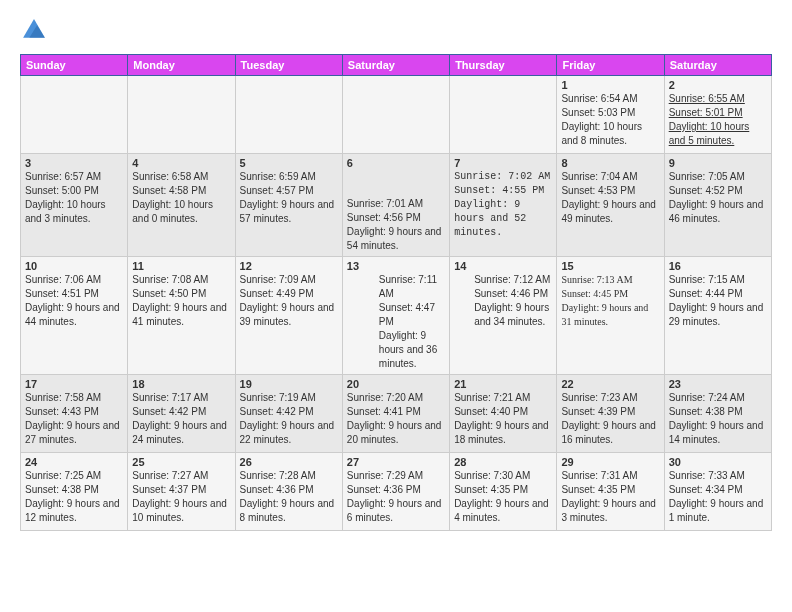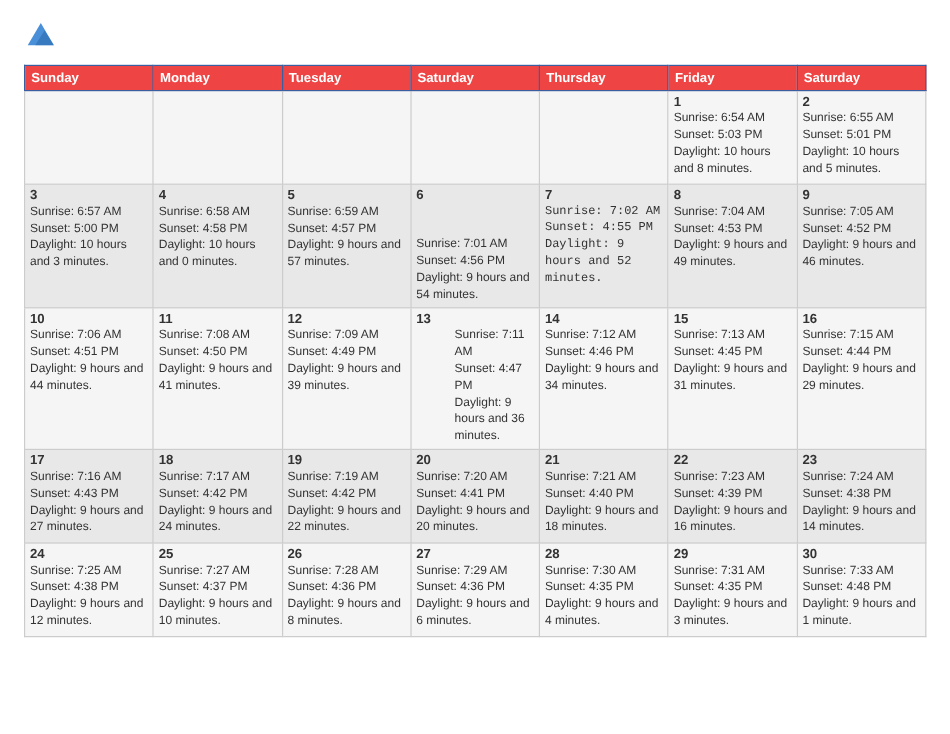--- a/index.html
+++ b/index.html
@@ -50,21 +50,21 @@
     .subtitle {
       font-size: 14px;
       color: #555;
     }
     table {
       width: 100%;
       border-collapse: collapse;
       table-layout: fixed;
     }
     thead tr th {
-      background-color: #ef4444;
+      background-color: #d946ef;
       color: #fff;
       font-size: 11px;
       font-weight: bold;
       padding: 4px 5px;
       text-align: left;
       border: 1px solid #3a5fa0;
     }
     tbody tr td {
       vertical-align: top;
       font-size: 9.5px;
@@ -132,21 +132,21 @@
           <td></td>
           <td></td>
           <td>
             <span class="day-num">1</span>
             <div class="day-info" style="white-space: pre-line;">Sunrise: 6:54 AM
 Sunset: 5:03 PM
 Daylight: 10 hours and 8 minutes.</div>
           </td>
           <td>
             <span class="day-num">2</span>
-            <div class="day-info" style="white-space: pre-line;">Sunrise: 6:55 AM
+            <div class="day-info" style="white-space: pre-line; text-decoration: underline;">Sunrise: 6:55 AM
 Sunset: 5:01 PM
 Daylight: 10 hours and 5 minutes.</div>
           </td>
         </tr>
         <tr>
           <td>
             <span class="day-num">3</span>
             <div class="day-info" style="white-space: pre-line;">Sunrise: 6:57 AM
 Sunset: 5:00 PM
 Daylight: 10 hours and 3 minutes.</div>
@@ -208,41 +208,41 @@
 Daylight: 9 hours and 39 minutes.</div>
           </td>
           <td>
             <span class="day-num">13</span>
             <div class="day-info" style="white-space: pre-line; margin-left: 32px;">Sunrise: 7:11 AM
 Sunset: 4:47 PM
 Daylight: 9 hours and 36 minutes.</div>
           </td>
           <td>
             <span class="day-num">14</span>
-            <div class="day-info" style="white-space: pre-line;">Sunrise: 7:12 AM
+            <div class="day-info" style="white-space: pre-line; margin-left: 20px;">Sunrise: 7:12 AM
 Sunset: 4:46 PM
 Daylight: 9 hours and 34 minutes.</div>
           </td>
           <td>
             <span class="day-num">15</span>
-            <div class="day-info" style="white-space: pre-line;">Sunrise: 7:13 AM
+            <div class="day-info" style="white-space: pre-line; font-family: Liberation Serif, serif;">Sunrise: 7:13 AM
 Sunset: 4:45 PM
 Daylight: 9 hours and 31 minutes.</div>
           </td>
           <td>
             <span class="day-num">16</span>
             <div class="day-info" style="white-space: pre-line;">Sunrise: 7:15 AM
 Sunset: 4:44 PM
 Daylight: 9 hours and 29 minutes.</div>
           </td>
         </tr>
         <tr>
           <td>
             <span class="day-num">17</span>
-            <div class="day-info" style="white-space: pre-line;">Sunrise: 7:16 AM
+            <div class="day-info" style="white-space: pre-line;">Sunrise: 7:58 AM
 Sunset: 4:43 PM
 Daylight: 9 hours and 27 minutes.</div>
           </td>
           <td>
             <span class="day-num">18</span>
             <div class="day-info" style="white-space: pre-line;">Sunrise: 7:17 AM
 Sunset: 4:42 PM
 Daylight: 9 hours and 24 minutes.</div>
           </td>
           <td>
@@ -309,19 +309,19 @@
           </td>
           <td>
             <span class="day-num">29</span>
             <div class="day-info" style="white-space: pre-line;">Sunrise: 7:31 AM
 Sunset: 4:35 PM
 Daylight: 9 hours and 3 minutes.</div>
           </td>
           <td>
             <span class="day-num">30</span>
             <div class="day-info" style="white-space: pre-line;">Sunrise: 7:33 AM
-Sunset: 4:48 PM
+Sunset: 4:34 PM
 Daylight: 9 hours and 1 minute.</div>
           </td>
         </tr>
       </tbody>
   </table>
 </div>
 
 </body></html>

